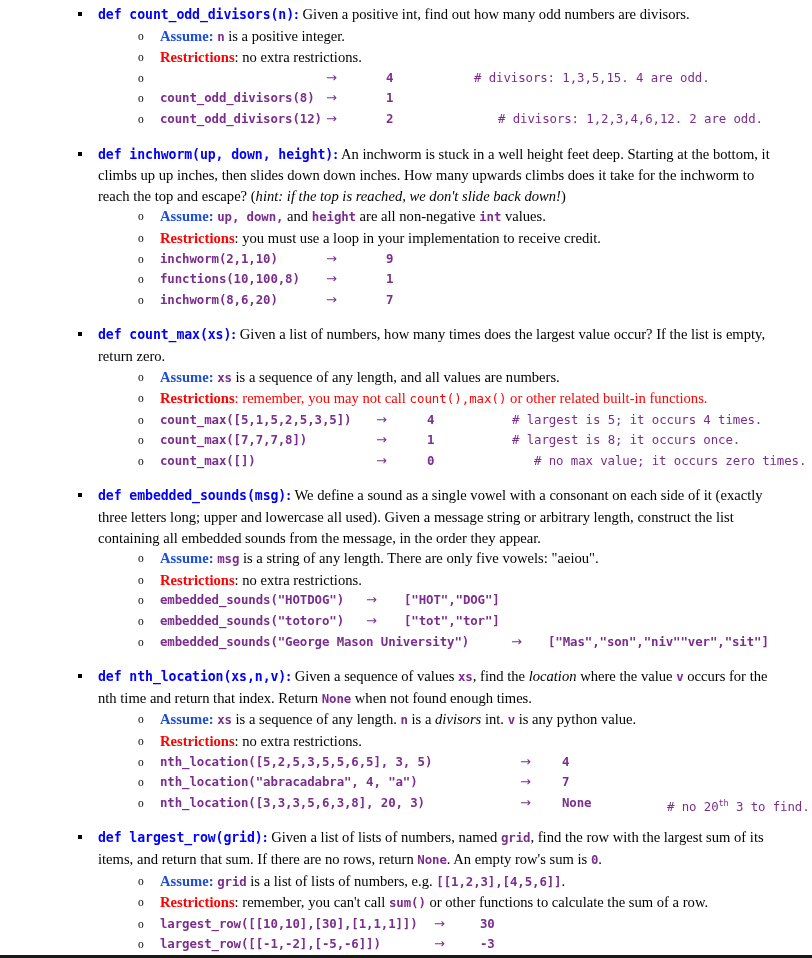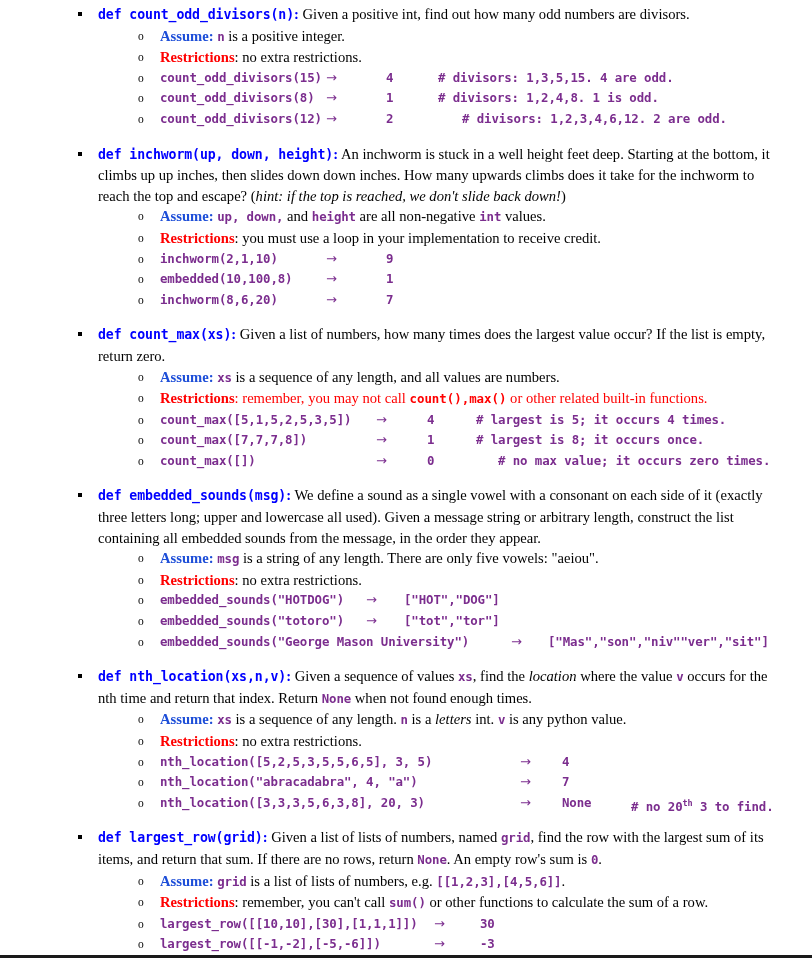--- a/index.html
+++ b/index.html
@@ -106,21 +106,21 @@
     font-family: "DejaVu Sans Mono", monospace;
     font-size: 12.4px;
     color: #7b2d8e;
     font-weight: bold;
     letter-spacing: -0.1px;
   }
   .mono-red {
     font-family: "DejaVu Sans Mono", monospace;
     font-size: 12.4px;
     color: #ff0000;
-    font-weight: bold;
+    font-weight: normal;
   }
   em, .ital { font-style: italic; text-align: center; }
 
   
   .ex {
     position: relative;
     padding-left: 124px;
     height: 20.6px;
     line-height: 20.6px;
     white-space: nowrap;
@@ -157,23 +157,24 @@
     font-size: 12.4px;
     font-weight: bold;
     color: #7b2d8e;
     letter-spacing: -0.1px;
   }
   .ex .ex-cmt {
     position: absolute;
     top: 0;
     font-family: "DejaVu Sans Mono", monospace;
     font-size: 12.4px;
-    font-weight: bold;
-    color: #7b2d8e;
-    letter-spacing: -0.1px;
+    font-weight: normal;
+    color: #7b2d8e;
+    letter-spacing: -0.1px;
+    margin-left: 36px;
   }
   .ex .ex-cmt sup {
     font-size: 8.5px;
     vertical-align: 5px;
   }
 
   .page-rule {
     position: absolute;
     left: 0;
     right: 0;
@@ -186,31 +187,29 @@
 <body>
 
 <div class="page">
   <div id="problem-list">
       <div class="problem first">
         <div class="prob-head"><span class="sq-bullet"><i></i></span><span class="sig">def count_odd_divisors(n)</span><span class="sig-colon">:</span> <span>Given a positive int, find out how many odd numbers are divisors.</span></div>
         <div class="sub"><span class="o-bullet">o</span><span class="lbl-assume">Assume:</span> <span><span class="mono">n</span> is a positive integer.</span></div>
         <div class="sub"><span class="o-bullet">o</span><span class="lbl-restr">Restrictions</span><span class="">: no extra restrictions.</span></div>
         <div class="ex">
           <span class="o-bullet">o</span>
-          <span class="ex-call">count_odd_divisors(15)</span>
           <span class="ex-arrow" style="left:312px">→</span>
           <span class="ex-res" style="left:372px">4</span>
           <span class="ex-cmt" style="left:424px"># divisors: 1,3,5,15.  4 are odd.</span>
         </div>
         <div class="ex">
           <span class="o-bullet">o</span>
           <span class="ex-call">count_odd_divisors(8)</span>
           <span class="ex-arrow" style="left:312px">→</span>
           <span class="ex-res" style="left:372px">1</span>
-          <span class="ex-cmt" style="left:424px"># divisors: 1,2,4,8.   1 is odd.</span>
         </div>
         <div class="ex">
           <span class="o-bullet">o</span>
           <span class="ex-call">count_odd_divisors(12)</span>
           <span class="ex-arrow" style="left:312px">→</span>
           <span class="ex-res" style="left:372px">2</span>
           <span class="ex-cmt" style="left:448px"># divisors: 1,2,3,4,6,12. 2 are odd.</span>
         </div>
       </div>
       <div class="problem">
@@ -218,21 +217,21 @@
         <div class="sub"><span class="o-bullet">o</span><span class="lbl-assume">Assume:</span> <span><span class="mono">up, down,</span> and <span class="mono">height</span> are all non-negative <span class="mono">int</span> values.</span></div>
         <div class="sub"><span class="o-bullet">o</span><span class="lbl-restr">Restrictions</span><span class="">: you must use a loop in your implementation to receive credit.</span></div>
         <div class="ex">
           <span class="o-bullet">o</span>
           <span class="ex-call">inchworm(2,1,10)</span>
           <span class="ex-arrow" style="left:312px">→</span>
           <span class="ex-res" style="left:372px">9</span>
         </div>
         <div class="ex">
           <span class="o-bullet">o</span>
-          <span class="ex-call">embedded(10,100,8)</span>
+          <span class="ex-call">functions(10,100,8)</span>
           <span class="ex-arrow" style="left:312px">→</span>
           <span class="ex-res" style="left:372px">1</span>
         </div>
         <div class="ex">
           <span class="o-bullet">o</span>
           <span class="ex-call">inchworm(8,6,20)</span>
           <span class="ex-arrow" style="left:312px">→</span>
           <span class="ex-res" style="left:372px">7</span>
         </div>
       </div>
@@ -280,21 +279,21 @@
         </div>
         <div class="ex">
           <span class="o-bullet">o</span>
           <span class="ex-call">embedded_sounds("George Mason University")</span>
           <span class="ex-arrow" style="left:497px">→</span>
           <span class="ex-res" style="left:534px">["Mas","son","niv""ver","sit"]</span>
         </div>
       </div>
       <div class="problem">
         <div class="prob-head"><span class="sq-bullet"><i></i></span><span class="sig">def nth_location(xs,n,v)</span><span class="sig-colon">:</span> <span>Given a sequence of values <span class="mono">xs</span>, find the <em>location</em> where the value <span class="mono">v</span> occurs for the nth time and return that index. Return <span class="mono">None</span> when not found enough times.</span></div>
-        <div class="sub"><span class="o-bullet">o</span><span class="lbl-assume">Assume:</span> <span><span class="mono">xs</span> is a sequence of any length. <span class="mono">n</span> is a <em>letters</em> int. <span class="mono">v</span> is any python value.</span></div>
+        <div class="sub"><span class="o-bullet">o</span><span class="lbl-assume">Assume:</span> <span><span class="mono">xs</span> is a sequence of any length. <span class="mono">n</span> is a <em>divisors</em> int. <span class="mono">v</span> is any python value.</span></div>
         <div class="sub"><span class="o-bullet">o</span><span class="lbl-restr">Restrictions</span><span class="">: no extra restrictions.</span></div>
         <div class="ex">
           <span class="o-bullet">o</span>
           <span class="ex-call">nth_location([5,2,5,3,5,5,6,5], 3, 5)</span>
           <span class="ex-arrow" style="left:506px">→</span>
           <span class="ex-res" style="left:548px">4</span>
         </div>
         <div class="ex">
           <span class="o-bullet">o</span>
           <span class="ex-call">nth_location("abracadabra", 4, "a")</span>

